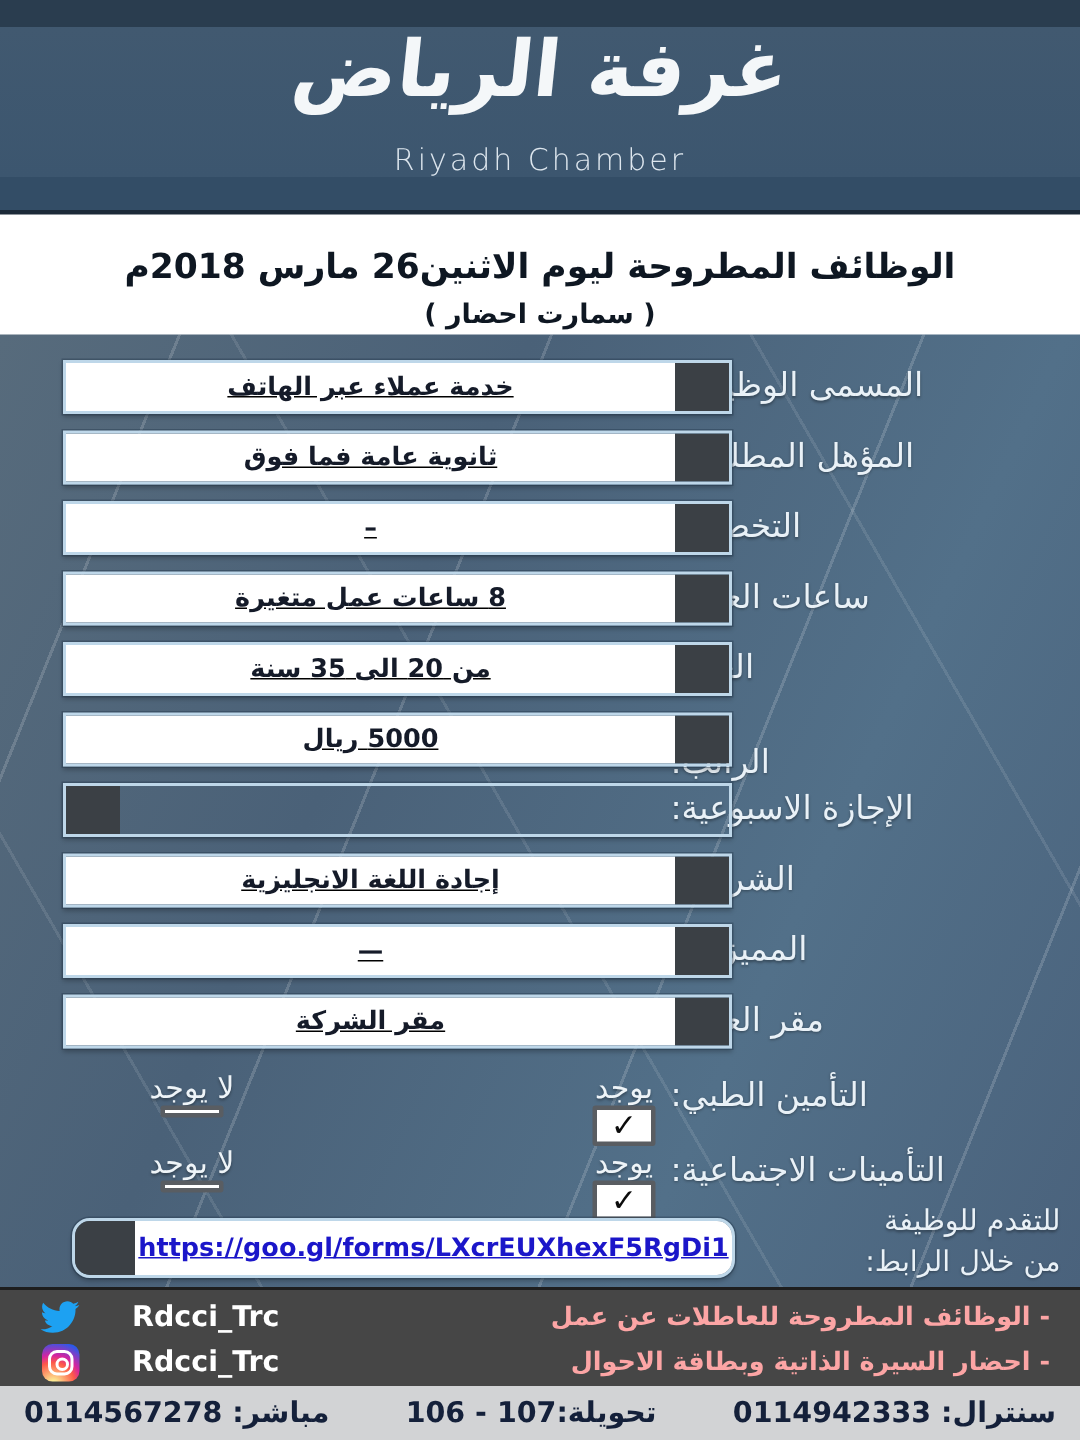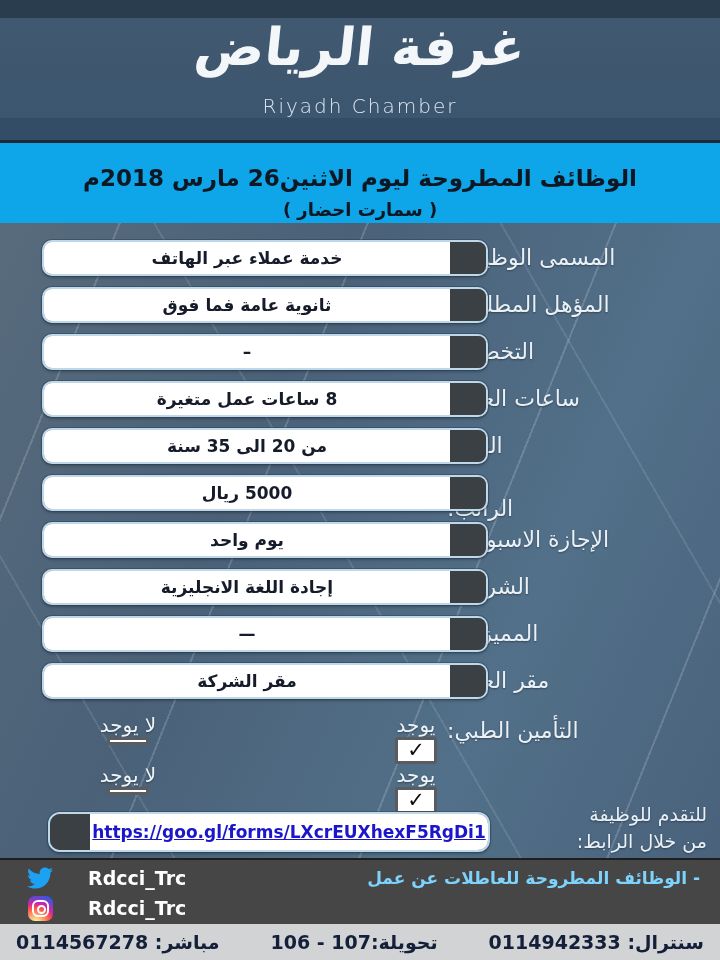--- a/index.html
+++ b/index.html
@@ -10,40 +10,40 @@
   .top-strip{position:absolute;left:0;top:0;width:720px;height:18px;background:#2a3d4f;}
   .header{position:absolute;left:0;top:18px;width:720px;height:100px;
           background:linear-gradient(180deg,#415970 0%,#3c566f 100%);
           display:flex;flex-direction:column;align-items:center;justify-content:center;}
   .logo-ar{font-size:52px;font-weight:bold;color:#f4f7f9;line-height:58px;
            transform:skewX(-6deg);letter-spacing:2px;direction:rtl;}
   .logo-en{font-size:20px;color:#dde6ee;letter-spacing:2px;margin-top:18px;font-weight:300;}
   .header-substrip{position:absolute;left:0;top:118px;width:720px;height:22px;background:#334d66;}
 
   
-  .banner{position:absolute;left:0;top:140px;width:720px;height:105px;background:#0ea5e9;
+  .banner{position:absolute;left:0;top:140px;width:720px;height:105px;background:#ffffff;
           border-top:3px solid #1c2a38;border-bottom:3px solid #1c2a38;
           display:flex;flex-direction:column;align-items:center;justify-content:center;gap:8px;}
   .banner-title{font-size:23px;font-weight:bold;color:#0e1722;direction:rtl;}
   .banner-subtitle{font-size:18px;font-weight:bold;color:#0e1722;direction:rtl;}
 
   
   .main{position:absolute;left:0;top:223px;width:720px;height:635px;
         background:linear-gradient(115deg,#576b7c 0%,#4a6178 35%,#527089 70%,#4a627c 100%);}
   .main::before{content:'';position:absolute;inset:0;pointer-events:none;
     background:
       repeating-linear-gradient(112deg,rgba(255,255,255,0) 0 110px,rgba(255,255,255,.16) 110px 112px,rgba(255,255,255,0) 112px 230px),
       repeating-linear-gradient(60deg,rgba(255,255,255,0) 0 150px,rgba(255,255,255,.10) 150px 152px,rgba(255,255,255,0) 152px 300px);}
 
   .field-label{position:absolute;right:13px;width:260px;height:36px;line-height:36px;
                text-align:left;direction:rtl;color:#e9f1f7;font-size:22px;
                text-shadow:0 1px 2px rgba(0,0,0,.35);}
   .field-box{position:absolute;left:42px;width:446px;height:36px;display:flex;
-             border:2px solid #bed7e9;border-radius:10px;overflow:hidden;
-             box-shadow:0 0 0 1px rgba(30,50,70,.35),0 2px 3px rgba(0,0,0,.25);}
+             border:2px solid #bed7e9;border-radius:0;overflow:hidden;
+             box-shadow:0 0 0 1px rgba(30,50,70,.35),0 2px 3px rgba(0,0,0,.25);text-decoration:underline;}
   .field-value{flex:1;background:#fff;display:flex;align-items:center;justify-content:center;
                font-weight:bold;color:#151b29;font-size:17px;direction:rtl;}
   .field-tab{width:36px;background:#3b4045;}
 
   .ins-group{position:absolute;width:136px;height:32px;display:flex;align-items:center;
              justify-content:space-between;direction:ltr;flex-direction:column;}
   .ins-label{color:#eef4f8;font-size:20px;direction:rtl;text-shadow:0 1px 2px rgba(0,0,0,.35);}
   .checkbox{width:42px;height:30px;background:#fff;border:3px solid #595d62;border-radius:2px;
             display:flex;align-items:center;justify-content:center;}
   .checkmark{font-size:21px;font-weight:bold;color:#0c0c0c;line-height:1;}
@@ -57,21 +57,21 @@
   .link-value{flex:1;background:#fff;display:flex;align-items:center;justify-content:center;}
   .link-value a{color:#1b16c9;font-weight:bold;font-size:17px;text-decoration:underline;}
 
   
   .footer-dark{position:absolute;left:0;top:858px;width:720px;height:66px;background:#464646;
                border-top:2px solid #1e1e1e;}
   .f-row{position:absolute;left:0;width:720px;height:30px;display:flex;align-items:center;}
   .f-row1{top:3px;} .f-row2{top:33px;}
   .social-icon{position:absolute;left:27px;width:26px;height:26px;display:flex;align-items:center;justify-content:center;}
   .handle{position:absolute;left:88px;color:#fff;font-weight:bold;font-size:19px;}
-  .f-note{position:absolute;right:20px;color:#7dd3fc;font-weight:bold;font-size:17px;direction:rtl;}
+  .f-note{position:absolute;right:20px;color:#fca5a5;font-weight:bold;font-size:17px;direction:rtl;}
   .ig{width:25px;height:25px;border-radius:7px;position:relative;
       background:radial-gradient(circle at 30% 107%,#fdf497 0%,#fdf497 5%,#fd5949 45%,#d6249f 60%,#285AEB 90%);}
   .ig::before{content:'';position:absolute;inset:4px;border:2px solid #fff;border-radius:6px;}
   .ig::after{content:'';position:absolute;left:9px;top:9px;width:5px;height:5px;
              border:2px solid #fff;border-radius:50%;}
 
   .bottom-bar{position:absolute;left:0;top:924px;width:720px;height:36px;background:#d2d3d5;
               display:flex;align-items:center;justify-content:space-between;direction:rtl;
               padding:0 16px;}
   .phone{color:#14203a;font-weight:bold;font-size:19px;direction:rtl;}
@@ -126,21 +126,20 @@
     </div>
 
     <div class="field-label" style="top:268px">الراتب:</div>
     <div class="field-box" style="top:252px">
       <div class="field-value">5000 ريال</div>
       <div class="field-tab"></div>
     </div>
 
     <div class="field-label" style="top:299px">الإجازة الاسبوعية:</div>
     <div class="field-box" style="top:299px">
-      <div class="field-value">يوم واحد</div>
       <div class="field-tab"></div>
     </div>
 
     <div class="field-label" style="top:346px">الشروط:</div>
     <div class="field-box" style="top:346px">
       <div class="field-value">إجادة اللغة الانجليزية</div>
       <div class="field-tab"></div>
     </div>
 
     <div class="field-label" style="top:393px">المميزات:</div>
@@ -160,20 +159,21 @@
       <span class="ins-label">يوجد</span>
       <span class="checkbox">
         <span class="checkmark">✓</span>
       </span>
     </div>
     <div class="ins-group" style="top:490px;left:60px">
       <span class="ins-label">لا يوجد</span>
       <span class="checkbox"></span>
     </div>
 
+    <div class="field-label" style="top:540px">التأمينات الاجتماعية:</div>
     <div class="ins-group" style="top:540px;left:348px">
       <span class="ins-label">يوجد</span>
       <span class="checkbox">
         <span class="checkmark">✓</span>
       </span>
     </div>
     <div class="ins-group" style="top:540px;left:60px">
       <span class="ins-label">لا يوجد</span>
       <span class="checkbox"></span>
     </div>
@@ -198,20 +198,21 @@
           </svg>
       </span>
       <span class="handle">Rdcci_Trc</span>
       <span class="f-note">- الوظائف المطروحة للعاطلات عن عمل</span>
     </div>
     <div class="f-row f-row2">
       <span class="social-icon">
           <span class="ig"></span>
         </span>
       <span class="handle">Rdcci_Trc</span>
+      <span class="f-note">- احضار السيرة الذاتية وبطاقة الاحوال</span>
     </div>
   </div>
 
   <div class="bottom-bar">
     <span class="phone">سنترال: 0114942333</span>
     <span class="phone">تحويلة:107 - 106</span>
     <span class="phone">مباشر: 0114567278</span>
   </div>
 
 </div>

